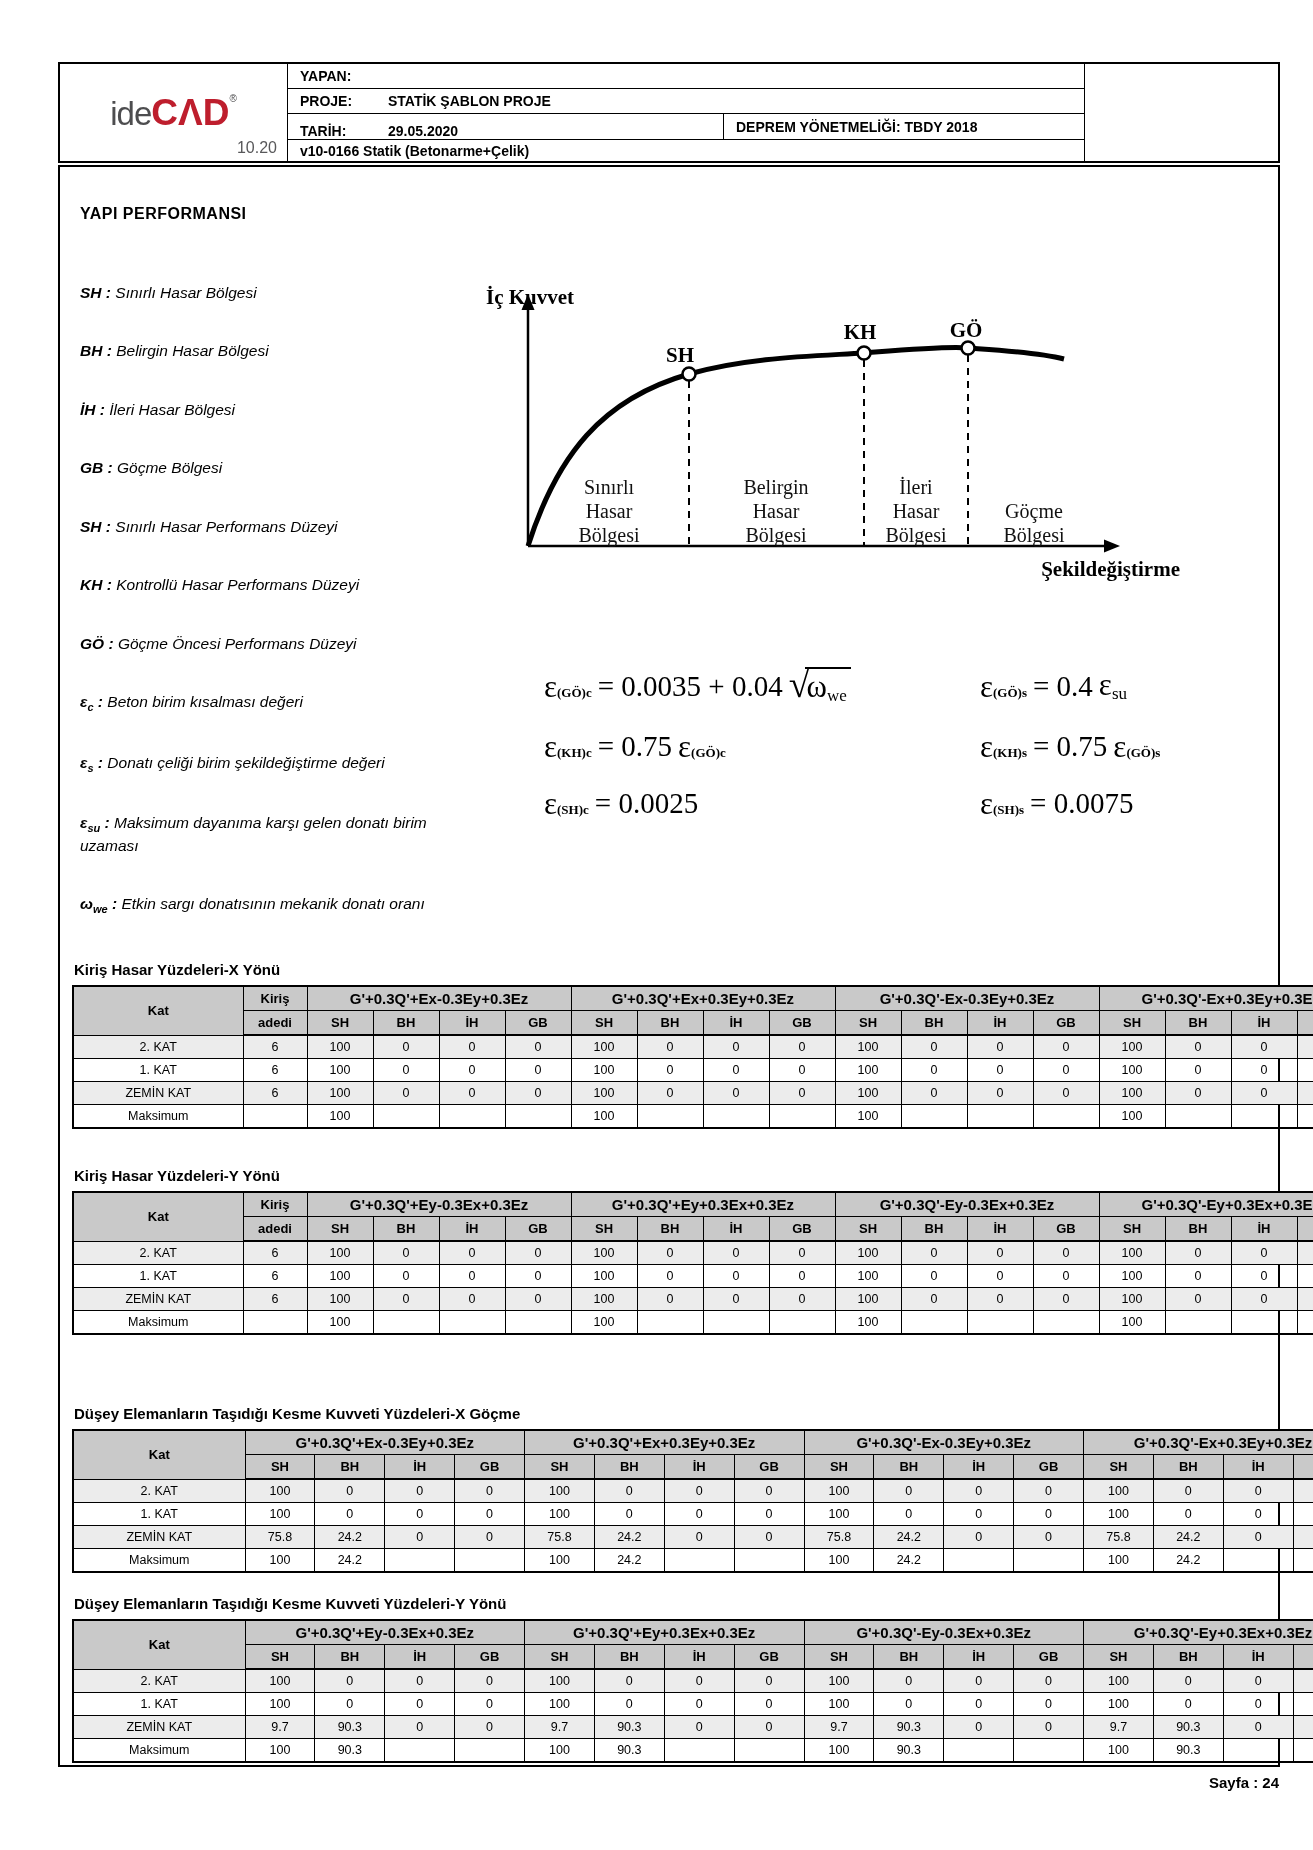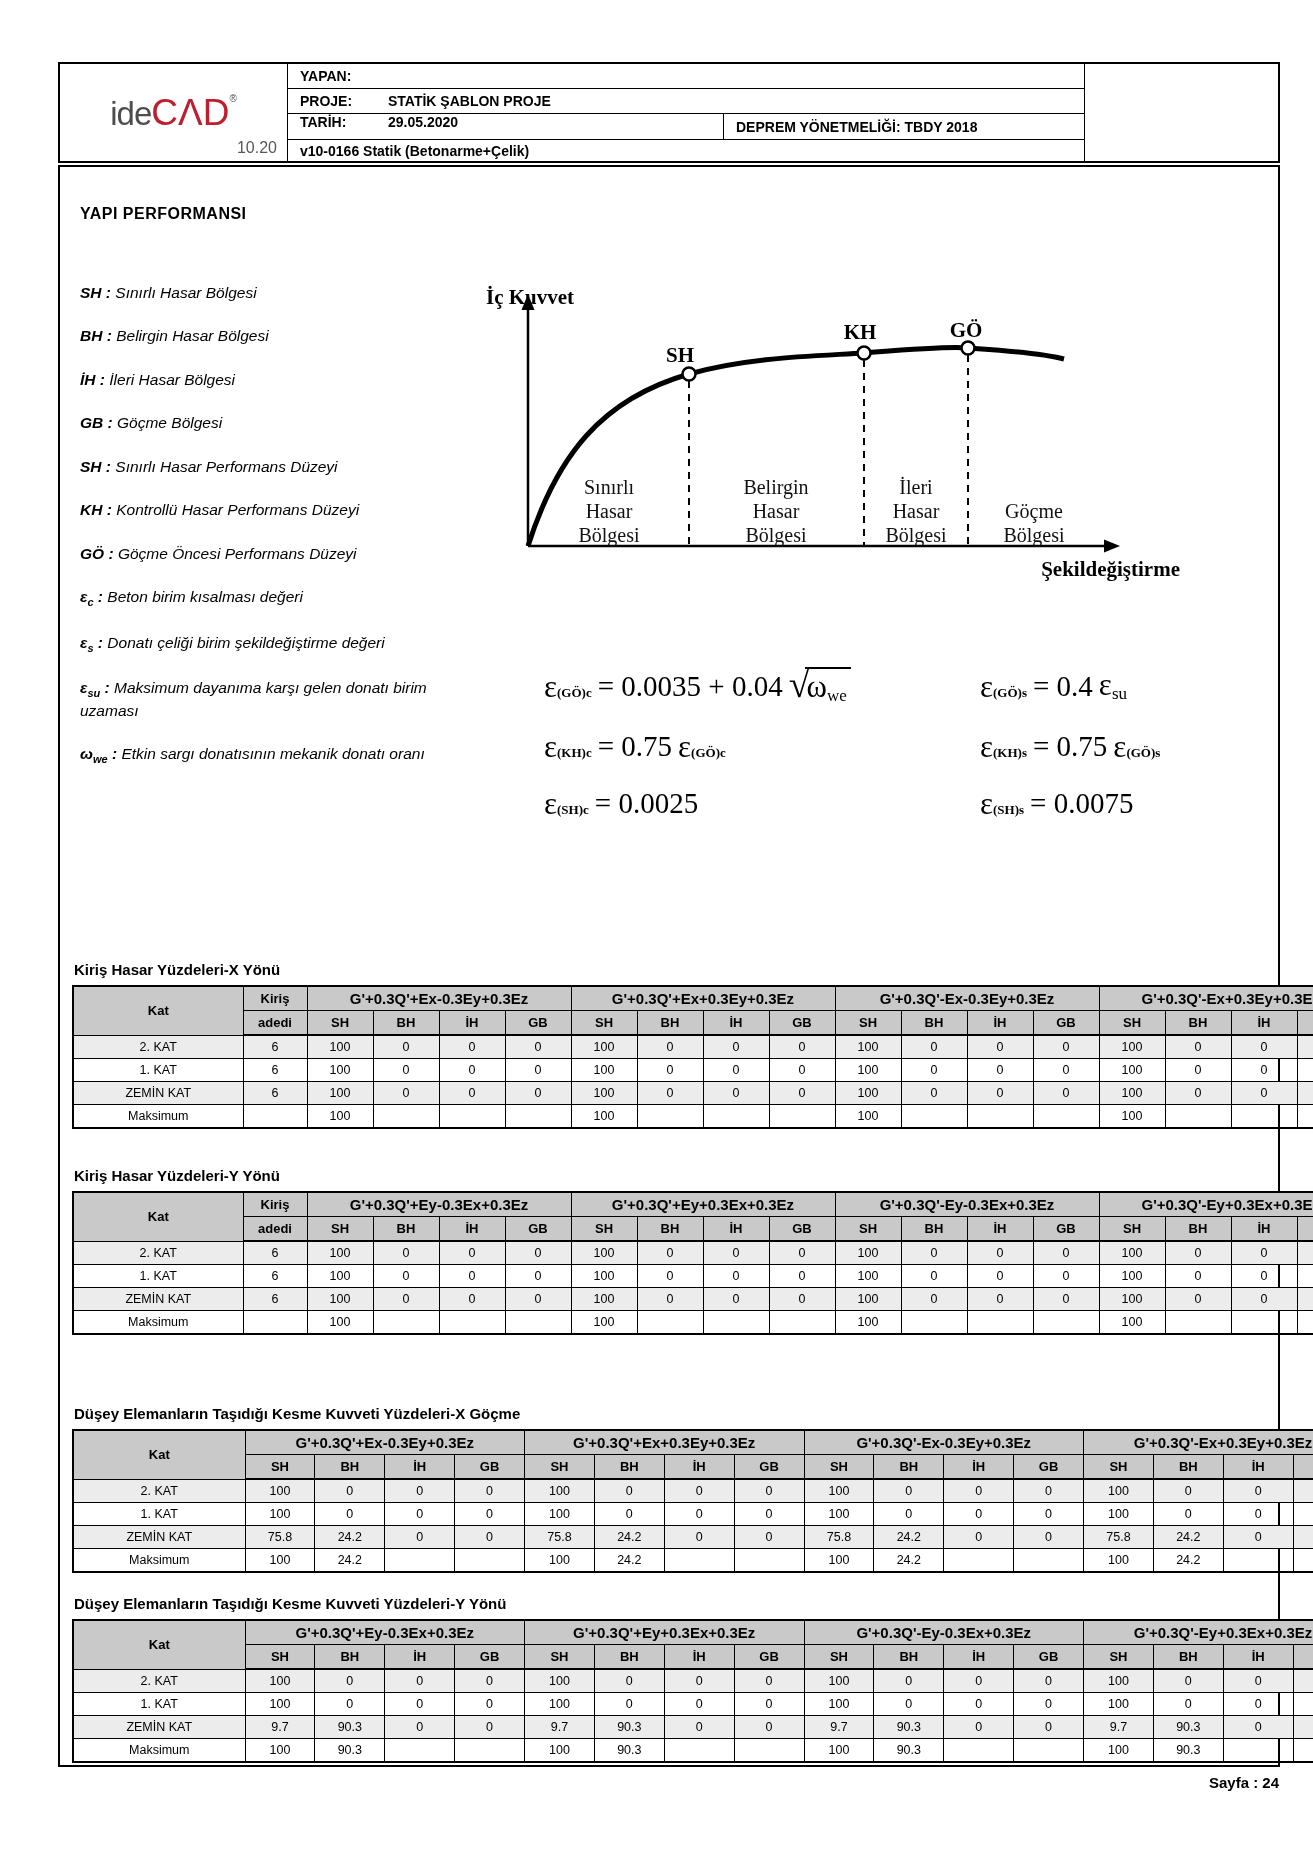--- a/index.html
+++ b/index.html
@@ -7,39 +7,39 @@
         font-family:"Liberation Sans",sans-serif;overflow:hidden;}
 
   
   .header-table{position:absolute;left:58px;top:62px;width:1222px;height:101px;
     border:2px solid #000;display:grid;grid-template-columns:228px 1fr 194px;
     grid-template-rows:25px 25px 26px 1fr;box-sizing:border-box;background:#fff;}
   .logo-cell{grid-column:1;grid-row:1/5;border-right:1.5px solid #000;position:relative;
     display:flex;flex-direction:column;align-items:center;justify-content:center;}
   .logo-line{line-height:1;white-space:nowrap;}
   .logo-ide{font-size:33px;color:var(--logo-gray);letter-spacing:-1px;}
-  .logo-cad{font-size:37px;font-weight:normal;color:var(--logo-red);letter-spacing:0px;}
+  .logo-cad{font-size:37px;font-weight:bold;color:var(--logo-red);letter-spacing:0px;}
   .logo-reg{font-size:10px;color:var(--logo-gray);vertical-align:top;}
   .logo-ver{position:absolute;right:10px;bottom:4px;font-size:16px;color:#58585a;}
   .h-cell{grid-column:2;padding:0 0 0 12px;display:flex;align-items:center;
     font-weight:bold;font-size:14px;box-sizing:border-box;}
   .h-cell.b{border-bottom:1.5px solid #000;}
   .h-label{display:inline-block;min-width:88px;}
   .h-split{padding:0;}
-  .tarih-cell{width:435px;display:flex;align-items:flex-start;padding-left:12px;box-sizing:border-box;height:100%;}
+  .tarih-cell{width:435px;display:flex;align-items:flex-end;padding-left:12px;box-sizing:border-box;height:100%;}
   .deprem-cell{flex:1;border-left:1.5px solid #000;display:flex;align-items:center;padding-left:12px;height:100%;}
   .right-cell{grid-column:3;grid-row:1/5;border-left:1.5px solid #000;}
 
   
   .content{position:absolute;left:58px;top:165px;width:1222px;height:1602px;
     border:2px solid #000;box-sizing:border-box;}
   .page-title{position:absolute;left:20px;top:38px;font-size:16px;font-weight:bold;letter-spacing:.5px;}
 
   
-  .defs{position:absolute;left:20px;top:116px;width:352px;display:flex;flex-direction:column;gap:23px;}
+  .defs{position:absolute;left:20px;top:116px;width:352px;display:flex;flex-direction:column;gap:38px;}
   .def-item{font-style:italic;font-size:15.5px;line-height:1.32;}
   .def-term{font-weight:bold;}
   .def-term sub{font-size:11px;font-weight:bold;}
   .def-colon{font-weight:bold;}
 
   
   .diagram{position:absolute;left:342px;top:75px;}
   .ax-label,.pt-label{font-family:"Liberation Serif",serif;font-weight:bold;font-size:21px;fill:#000;}
   .region-label{font-family:"Liberation Serif",serif;font-size:20px;fill:#111;text-anchor:middle;}
 

